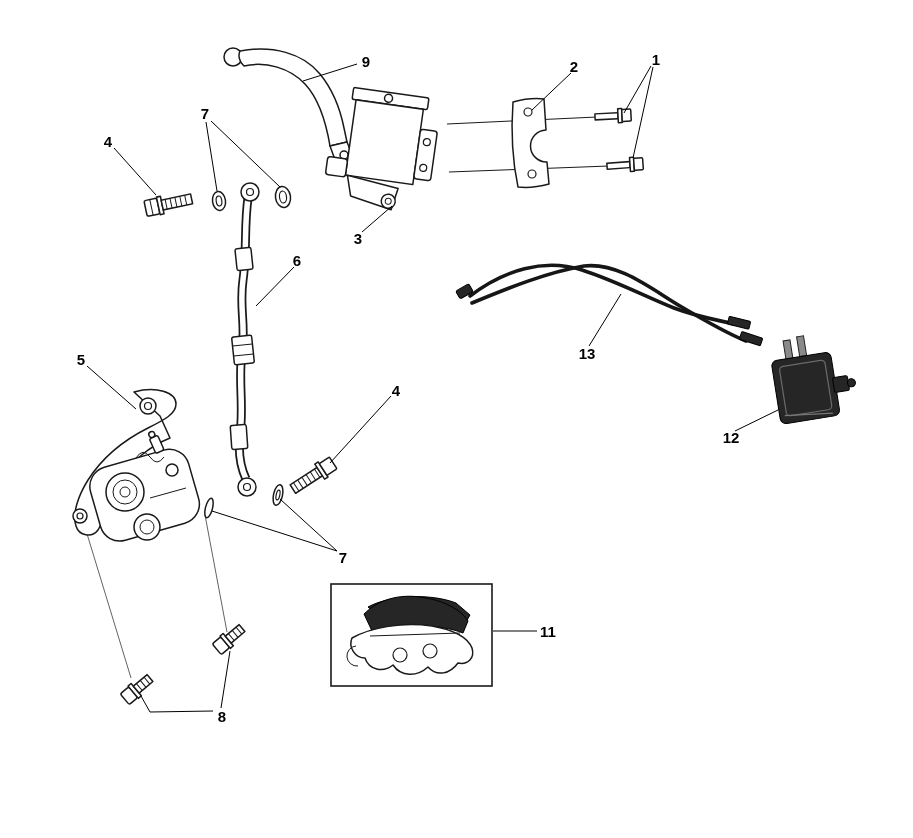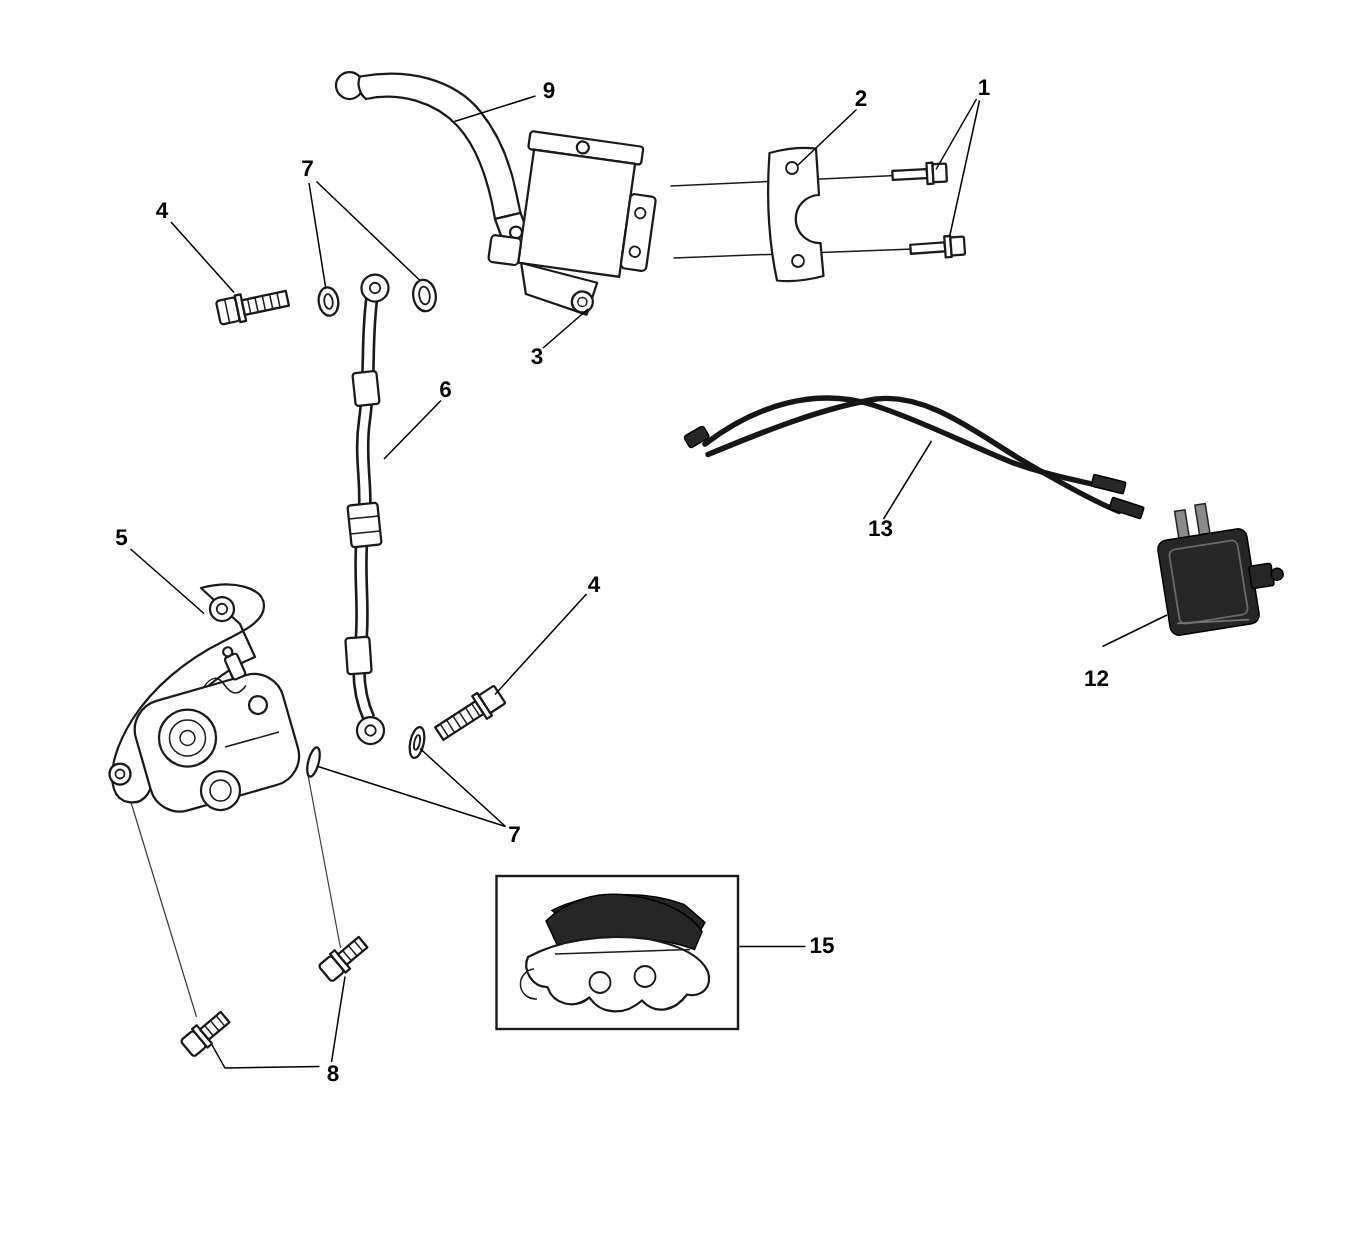--- a/index.html
+++ b/index.html
@@ -244,18 +244,18 @@
   <div class="callout" style="left:366px;top:61px">9</div>
   <div class="callout" style="left:574px;top:66px">2</div>
   <div class="callout" style="left:656px;top:59px">1</div>
   <div class="callout" style="left:205px;top:113px">7</div>
   <div class="callout" style="left:108px;top:141px">4</div>
   <div class="callout" style="left:358px;top:238px">3</div>
   <div class="callout" style="left:297px;top:260px">6</div>
   <div class="callout" style="left:587px;top:353px">13</div>
   <div class="callout" style="left:81px;top:359px">5</div>
   <div class="callout" style="left:396px;top:390px">4</div>
-  <div class="callout" style="left:731px;top:453px">12</div>
+  <div class="callout" style="left:731px;top:437px">12</div>
   <div class="callout" style="left:343px;top:557px">7</div>
-  <div class="callout" style="left:548px;top:631px">15</div>
+  <div class="callout" style="left:548px;top:631px">11</div>
   <div class="callout" style="left:222px;top:716px">8</div>
 
 </div>
 
 </body></html>

